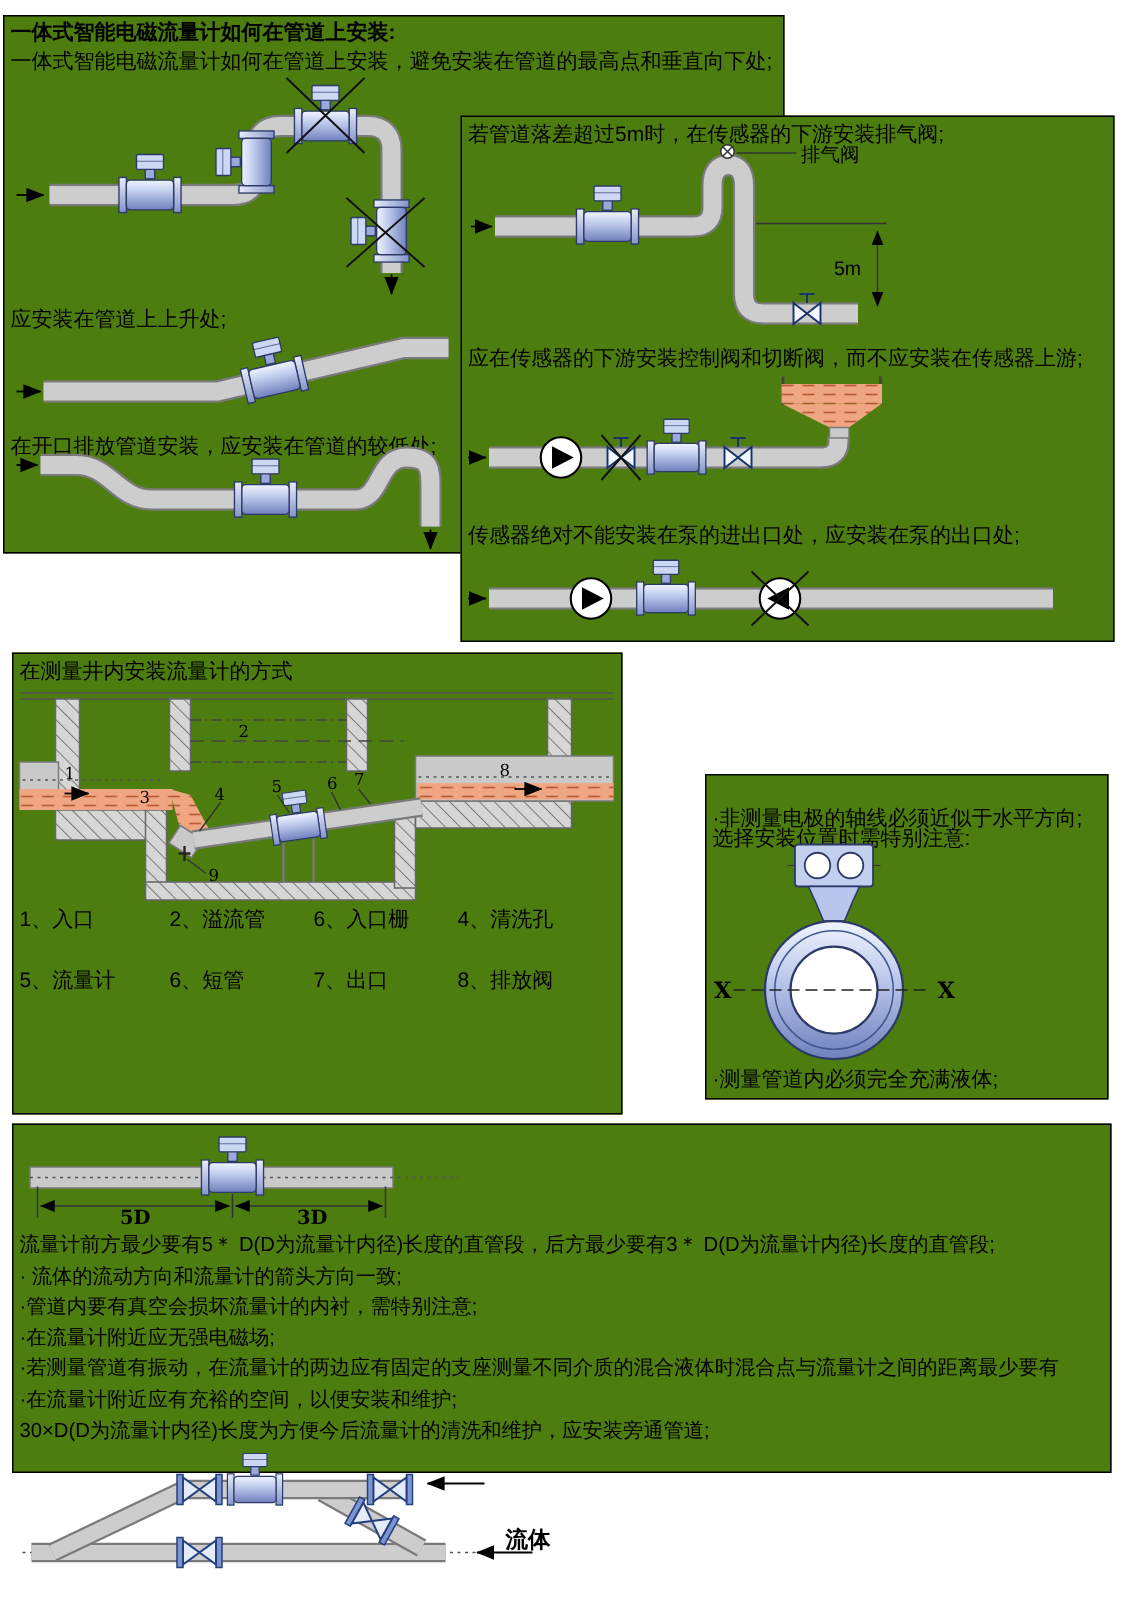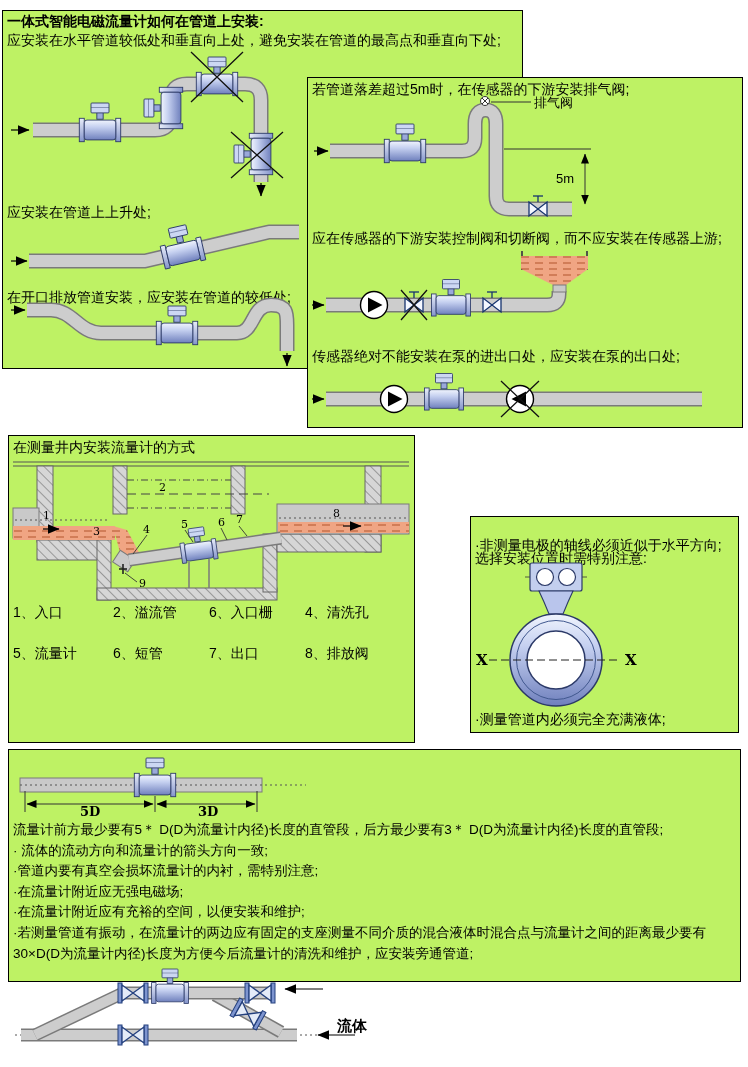--- a/index.html
+++ b/index.html
@@ -1,18 +1,18 @@
 <!DOCTYPE html>
 <html><head>
 <meta charset="utf-8">
 <style>
   html,body{margin:0;padding:0;background:#fff;}
   body{font-family:"Liberation Sans","DejaVu Sans",sans-serif;color:#000;}
   .page{position:relative;width:748px;height:1067px;background:#fff;overflow:hidden;}
-  .box{position:absolute;border:1px solid #000;background:#bef264;box-sizing:border-box;}
+  .box{position:absolute;border:1px solid #000;background:#4d7c0f;box-sizing:border-box;}
   .t{position:absolute;font-size:14px;line-height:16px;white-space:nowrap;}
   .bold{font-weight:bold;}
   svg{position:absolute;overflow:visible;}
   .po{fill:none;stroke:#7a7a7a;stroke-width:15;stroke-linejoin:round;stroke-linecap:butt;}
   .pi{fill:none;stroke:#cdcdcd;stroke-width:12;stroke-linejoin:round;stroke-linecap:butt;}
   .po2{fill:none;stroke:#7a7a7a;stroke-width:13;stroke-linejoin:round;}
   .pi2{fill:none;stroke:#cdcdcd;stroke-width:10;stroke-linejoin:round;}
   .arrow{stroke:#000;stroke-width:1.2;fill:none;}
   .x{stroke:#111;stroke-width:1.3;fill:none;}
   .cl{stroke:#555;stroke-width:1;stroke-dasharray:2 3;fill:none;}
@@ -82,21 +82,21 @@
     <g id="vent">
           <circle r="4.5" fill="#fff" stroke="#333" stroke-width="1"></circle>
           <line x1="-3" y1="-3" x2="3" y2="3" stroke="#333" stroke-width="1"></line>
           <line x1="-3" y1="3" x2="3" y2="-3" stroke="#333" stroke-width="1"></line>
         </g>
   </defs>
 </svg>
 
 <div class="box" style="left:2px;top:10px;width:521px;height:359px;">
   <div class="t bold" style="left:4px;top:2px;">一体式智能电磁流量计如何在管道上安装:</div>
-  <div class="t" style="left:4px;top:21px;">应安装在水平管道较低处和垂直向上处，避免安装在管道的最高点和垂直向下处;</div>
+  <div class="t" style="left:4px;top:21px;">一体式智能电磁流量计如何在管道上安装，避免安装在管道的最高点和垂直向下处;</div>
 
   <svg style="left:2px;top:45px;" width="517" height="146" viewBox="0 0 517 146">
     <line class="arrow" x1="6" y1="74" x2="24" y2="74" marker-end="url(#arr)"></line>
     <path class="po" d="M28,74 H150 Q166,74 166,58 V44 Q166,28 182,28 H240 Q256,28 256,44 V126"></path>
     <path class="pi" d="M28,74 H150 Q166,74 166,58 V44 Q166,28 182,28 H240 Q256,28 256,44 V126"></path>
     <use href="#fm" transform="translate(95,74) scale(0.9)"></use>
     <use href="#fm" transform="translate(166,52) rotate(-90) scale(0.9)"></use>
     <use href="#fm" transform="translate(212,28) scale(0.9)"></use>
     <path class="x" d="M186,-4 L238,46 M238,-4 L186,46"></path>
     <use href="#fm" transform="translate(256,98) rotate(-90) scale(0.9)"></use>
@@ -276,22 +276,22 @@
     <line class="dim" x1="143" y1="49" x2="241" y2="49" marker-start="url(#arr)" marker-end="url(#arr)"></line>
     <text class="lab2" x="66" y="61">5D</text>
     <text class="lab2" x="184" y="61">3D</text>
   </svg>
 
   <div class="lines" style="left:4px;top:70px;">
     <div>流量计前方最少要有5＊ D(D为流量计内径)长度的直管段，后方最少要有3＊ D(D为流量计内径)长度的直管段;</div>
     <div>· 流体的流动方向和流量计的箭头方向一致;</div>
     <div>·管道内要有真空会损坏流量计的内衬，需特别注意;</div>
     <div>·在流量计附近应无强电磁场;</div>
+    <div>·若测量管道有振动，在流量计的两边应有固定的支座测量不同介质的混合液体时混合点与流量计之间的距离最少要有</div>
     <div>·在流量计附近应有充裕的空间，以便安装和维护;</div>
-    <div>·若测量管道有振动，在流量计的两边应有固定的支座测量不同介质的混合液体时混合点与流量计之间的距离最少要有</div>
     <div>30×D(D为流量计内径)长度为方便今后流量计的清洗和维护，应安装旁通管道;</div>
   </div>
 
   <svg style="left:6px;top:215px;" width="430" height="96" viewBox="0 0 430 96">
     <line class="cl" x1="0" y1="70" x2="312" y2="70"></line>
     <path class="po2" d="M6,70 H282"></path>
     <path class="pi2" d="M6,70 H282"></path>
     <path class="po2" d="M20,70 L108,28"></path>
     <path class="pi2" d="M20,70 L108,28"></path>
     <path class="po2" d="M200,30 L266,67"></path>

